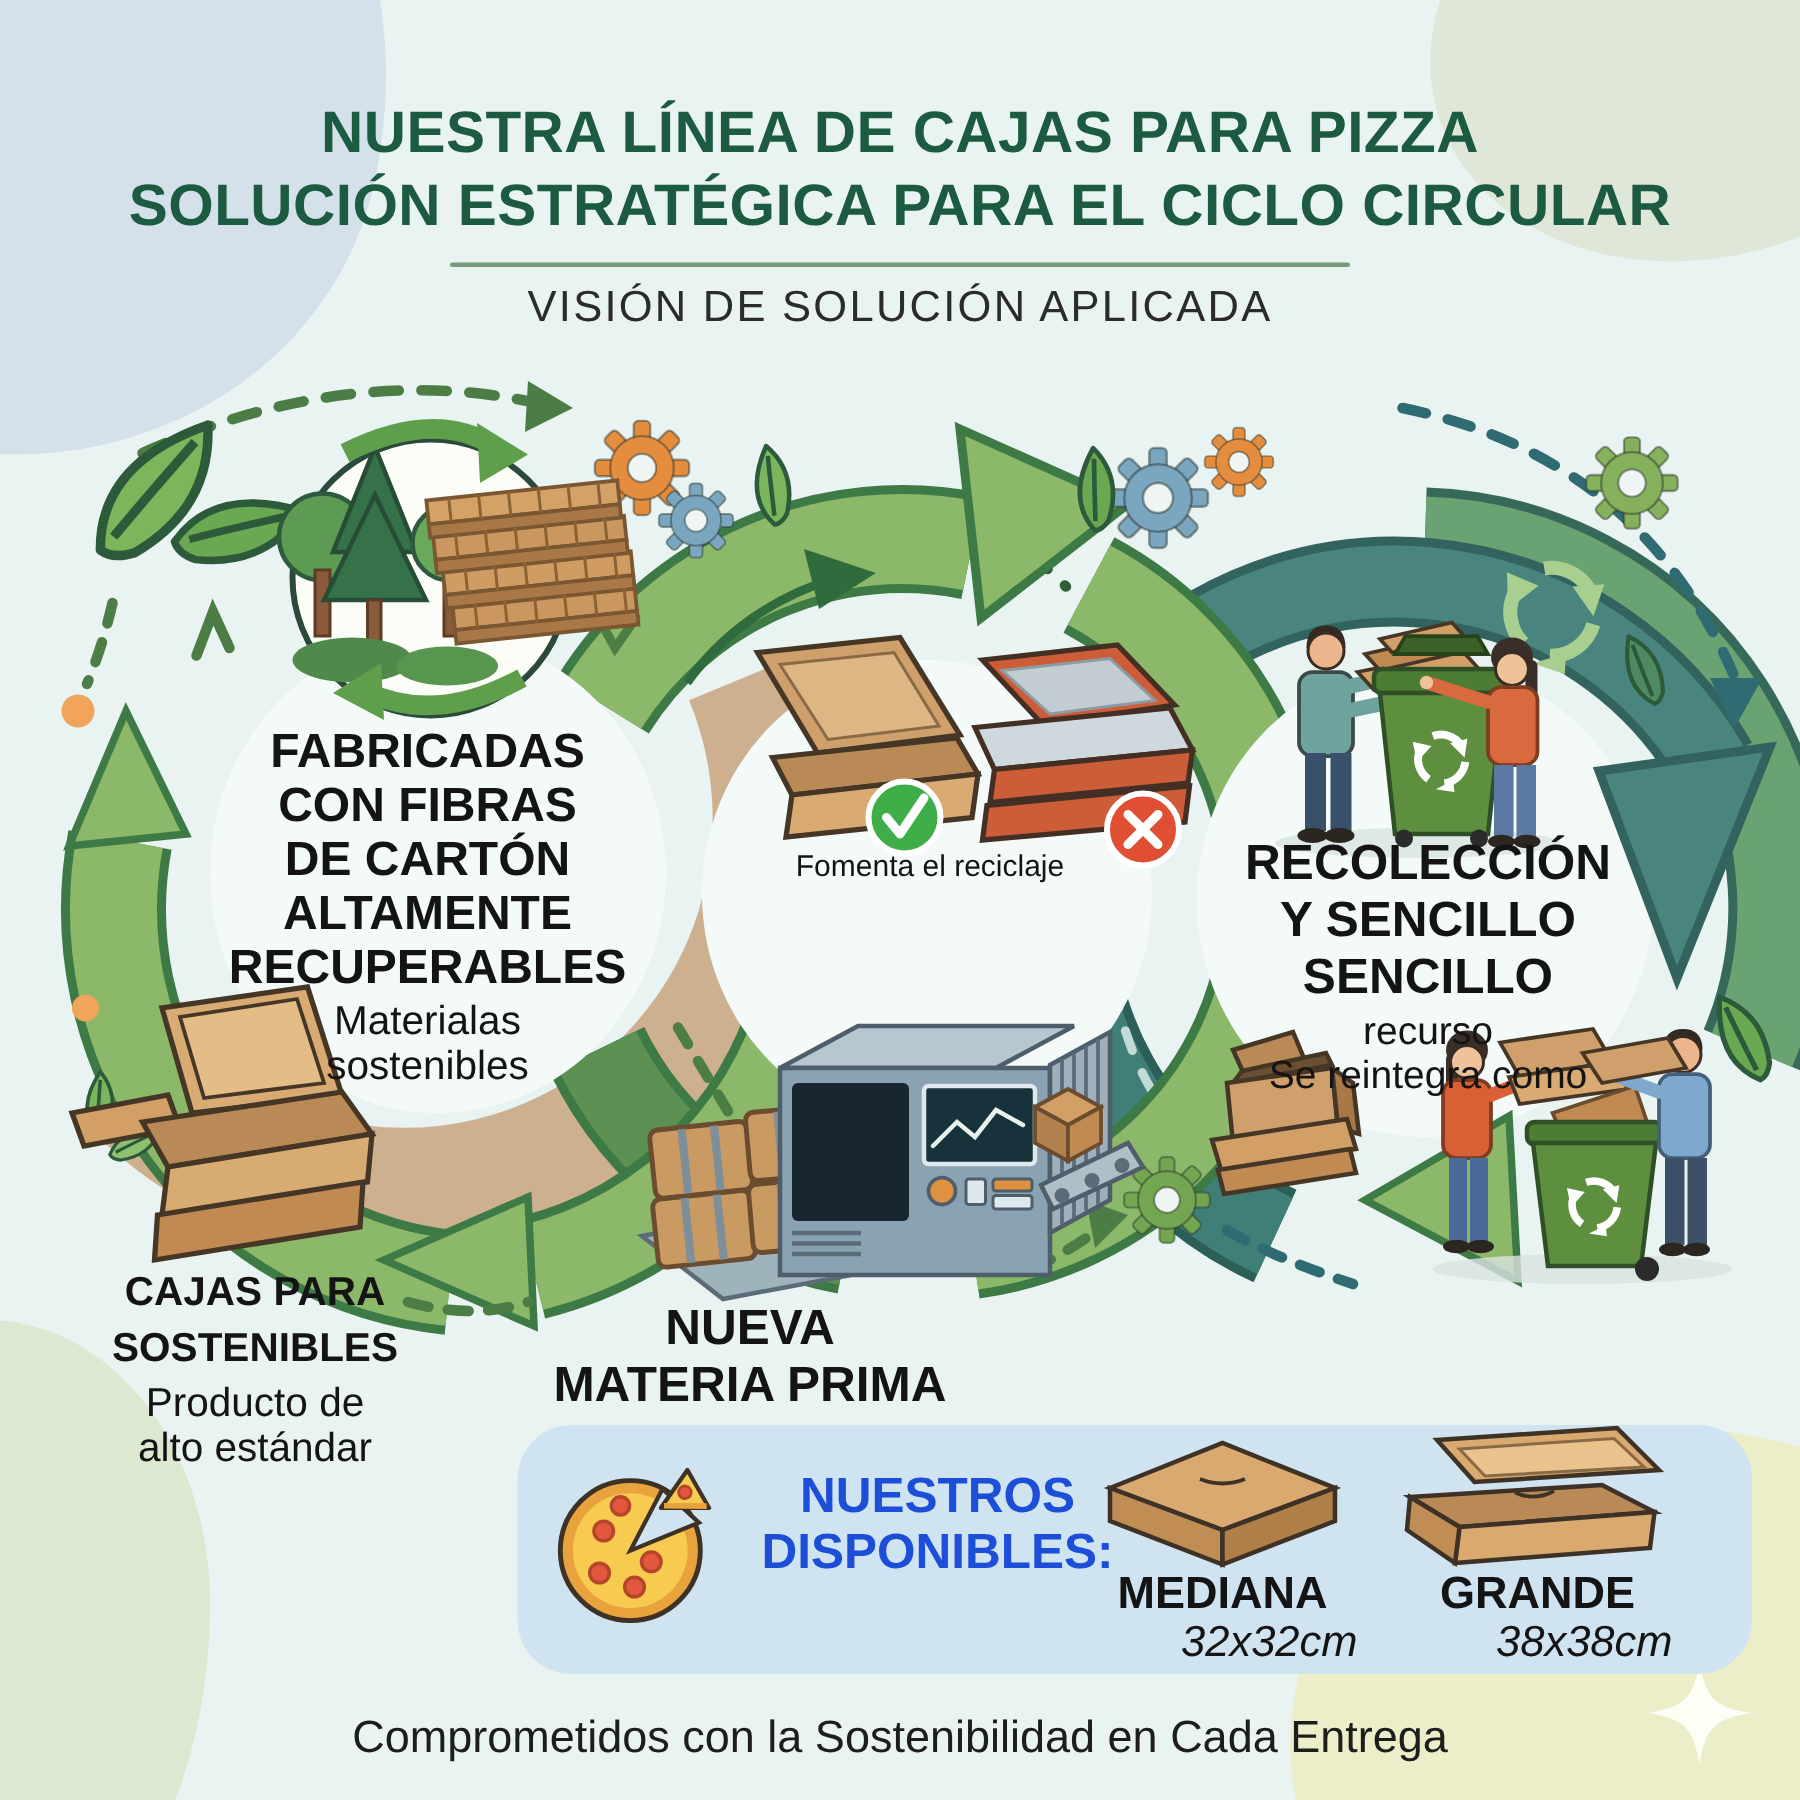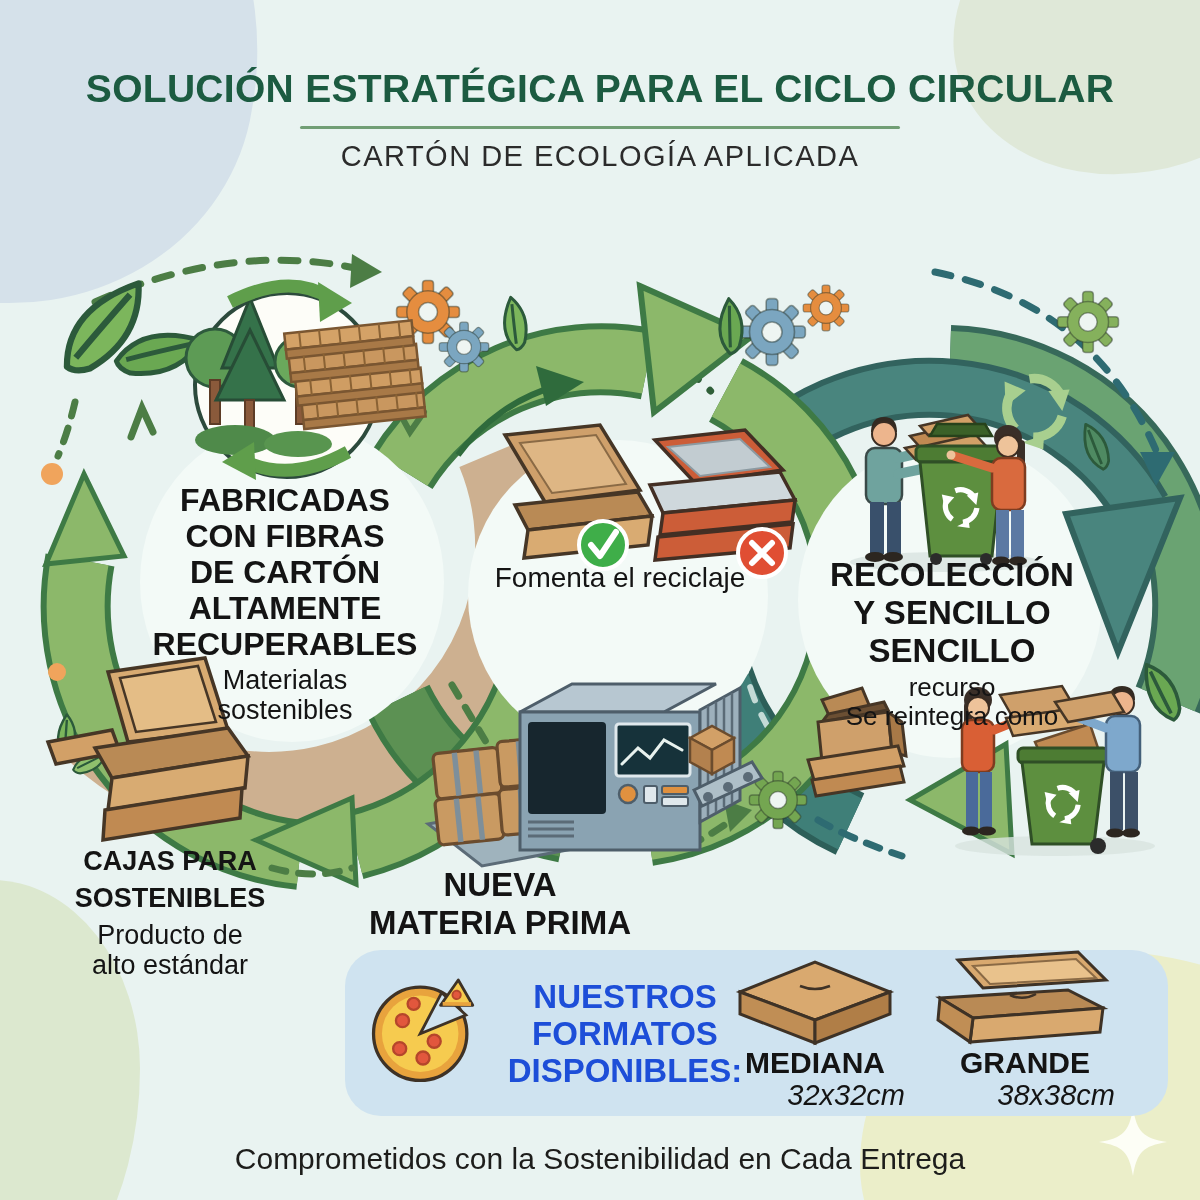--- a/index.html
+++ b/index.html
@@ -20,21 +20,21 @@
   .divider{width:600px;height:3px;background:#719e75;margin:13px auto 11px;border-radius:2px;}
   .subtitle{font-size:29px;color:#2b2b2b;letter-spacing:1.5px;font-weight:400;}
   .stage{position:absolute;text-align:center;color:#141414;}
   .stage .t{font-weight:800;}
   .stage .s{font-weight:400;}
   .st-materials{left:105px;top:482px;width:360px;}
   .st-materials .t{font-size:32px;line-height:36px;}
   .st-materials .s{font-size:27px;line-height:30px;margin-top:3px;}
   .st-design{left:440px;top:560px;width:360px;}
   .st-design .t{font-size:33px;line-height:38px;}
-  .st-design .s{font-size:28px;line-height:30px;margin-top:3px;}
+  .st-design .s{font-size:20px;line-height:30px;margin-top:3px;}
   .st-collection{left:772px;top:556px;width:360px;}
   .st-collection .t{font-size:33px;line-height:38px;}
   .st-collection .s{font-size:26px;line-height:29px;margin-top:3px;}
   .st-boxes{left:0px;top:843px;width:340px;}
   .st-boxes .t{font-size:27px;line-height:37px;text-align:center;}
   .st-boxes .s{font-size:27px;line-height:30px;margin-top:3px;}
   .st-raw{left:330px;top:866px;width:340px;}
   .st-raw .t{font-size:33px;line-height:38px;}
   .panel{position:absolute;left:345px;top:950px;width:823px;height:166px;background:#cfe3f0;
          border-radius:36px;}
@@ -363,23 +363,24 @@
       <polygon points="136,732 120,678 198,666 216,722" fill="#e4bd86" stroke-width="2.5"></polygon>
       <polygon points="95,748 228,728 248,756 112,778" fill="#b98a55"></polygon>
       <polygon points="112,778 248,756 245,788 108,810" fill="#d8ab72"></polygon>
       <polygon points="105,810 242,788 240,818 103,840" fill="#c08a52"></polygon>
     </g>
 
     <path d="M 1133 1108 C 1137 1132 1143 1138 1167 1142 C 1143 1146 1137 1152 1133 1176 C 1129 1152 1123 1146 1099 1142 C 1123 1138 1129 1132 1133 1108 Z" fill="#fdfef6"></path>
   </svg>
 
   <div class="header">
+    <div class="title">NUESTRA LÍNEA DE CAJAS PARA PIZZA</div>
     <div class="title">SOLUCIÓN ESTRATÉGICA PARA EL CICLO CIRCULAR</div>
     <div class="divider"></div>
-    <div class="subtitle">CARTÓN DE ECOLOGÍA APLICADA</div>
+    <div class="subtitle">VISIÓN DE SOLUCIÓN APLICADA</div>
   </div>
 
   <div class="stage st-materials">
     <div class="t">
       <div>FABRICADAS</div>
       <div>CON FIBRAS</div>
       <div>DE CARTÓN</div>
       <div>ALTAMENTE</div>
       <div>RECUPERABLES</div>
     </div>
@@ -439,21 +440,20 @@
       </g>
       <g transform="translate(84,4) rotate(10)">
         <path d="M 0 30 L 14 0 L 34 24 Z" fill="#f6cb4f" stroke="#3e3226" stroke-width="3" stroke-linejoin="round"></path>
         <path d="M 2 28 L 32 23" stroke="#e8a33d" stroke-width="4"></path>
         <circle cx="15" cy="16" r="4.5" fill="#e2573d" stroke="#b5462b" stroke-width="2"></circle>
       </g>
     </svg>
 
     <div class="heading">
       <div>NUESTROS</div>
-      <div>FORMATOS</div>
       <div>DISPONIBLES:</div>
     </div>
 
     <svg class="fmt-icon mediana" width="170" height="92" viewBox="0 0 170 92">
       <polygon points="10,38 85,8 160,38 85,66" fill="#d9a96f" stroke="#3e3226" stroke-width="3"></polygon>
       <polygon points="10,38 85,66 85,89 10,60" fill="#c08e55" stroke="#3e3226" stroke-width="3"></polygon>
       <polygon points="85,66 160,38 160,60 85,89" fill="#b07e47" stroke="#3e3226" stroke-width="3"></polygon>
       <path d="M 70 32 Q 85 38 100 32" fill="none" stroke="#3e3226" stroke-width="2.5"></path>
     </svg>
 

